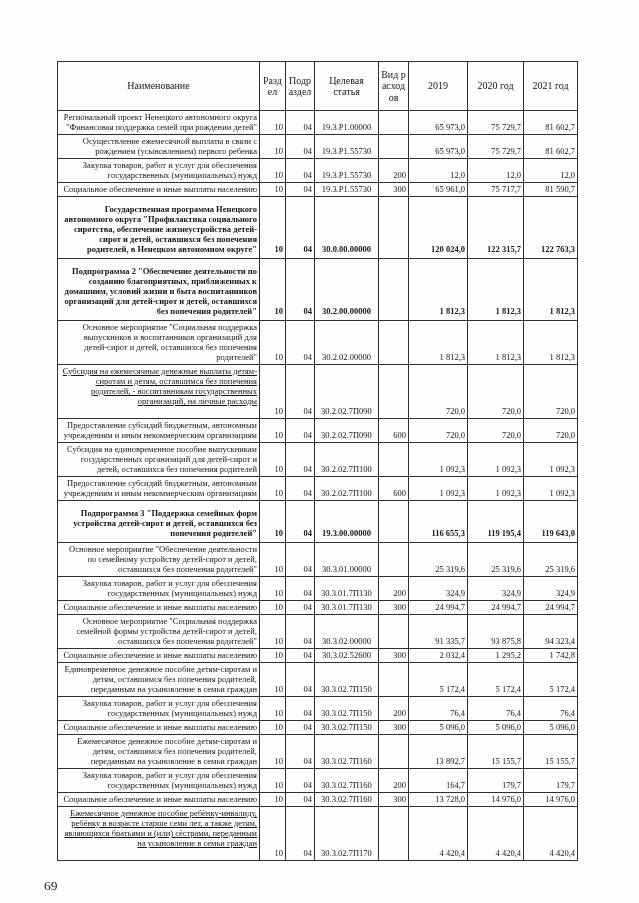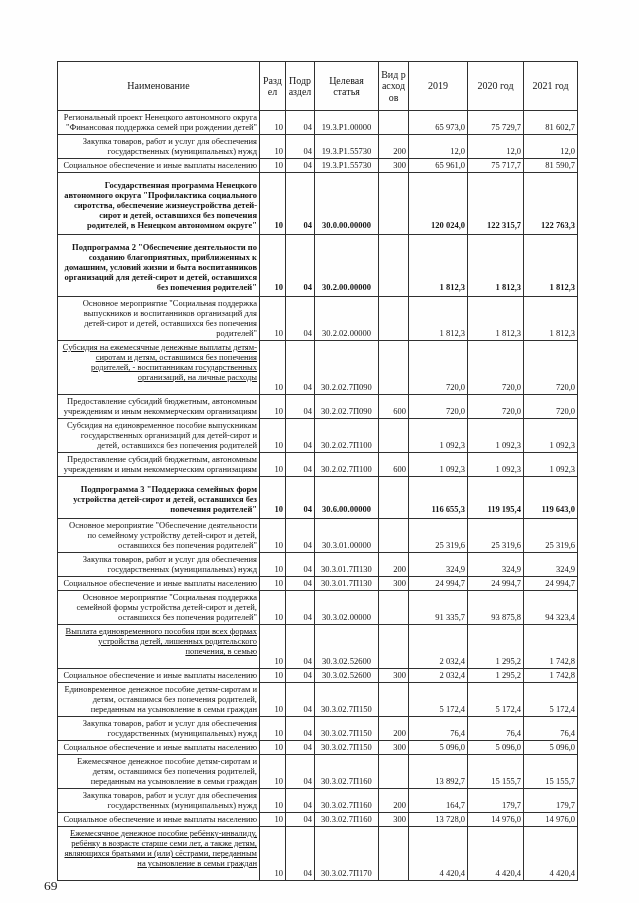--- a/index.html
+++ b/index.html
@@ -106,20 +106,30 @@
     <td class="name">Региональный проект Ненецкого автономного округа "Финансовая поддержка семей при рождении детей"</td>
     <td class="num">10</td>
     <td class="num">04</td>
     <td class="code">19.3.Р1.00000</td>
     <td class="num"></td>
     <td class="num">65 973,0</td>
     <td class="num">75 729,7</td>
     <td class="num">81 602,7</td>
   </tr>
         <tr>
+    <td class="name">Осуществление ежемесячной выплаты в связи с рождением (усыновлением) первого ребенка</td>
+    <td class="num">10</td>
+    <td class="num">04</td>
+    <td class="code">19.3.Р1.55730</td>
+    <td class="num"></td>
+    <td class="num">65 973,0</td>
+    <td class="num">75 729,7</td>
+    <td class="num">81 602,7</td>
+  </tr>
+        <tr>
     <td class="name">Закупка товаров, работ и услуг для обеспечения государственных (муниципальных) нужд</td>
     <td class="num">10</td>
     <td class="num">04</td>
     <td class="code">19.3.Р1.55730</td>
     <td class="num">200</td>
     <td class="num">12,0</td>
     <td class="num">12,0</td>
     <td class="num">12,0</td>
   </tr>
         <tr>
@@ -199,21 +209,21 @@
     <td class="code">30.2.02.7П100</td>
     <td class="num">600</td>
     <td class="num">1 092,3</td>
     <td class="num">1 092,3</td>
     <td class="num">1 092,3</td>
   </tr>
         <tr class="bold">
     <td class="name">Подпрограмма 3 "Поддержка семейных форм устройства детей-сирот и детей, оставшихся без попечения родителей"</td>
     <td class="num">10</td>
     <td class="num">04</td>
-    <td class="code">30.6.00.00000</td>
+    <td class="code">19.3.00.00000</td>
     <td class="num"></td>
     <td class="num">116 655,3</td>
     <td class="num">119 195,4</td>
     <td class="num">119 643,0</td>
   </tr>
         <tr>
     <td class="name">Основное мероприятие "Обеспечение деятельности по семейному устройству детей-сирот и детей, оставшихся без попечения родителей"</td>
     <td class="num">10</td>
     <td class="num">04</td>
     <td class="code">30.3.01.00000</td>
@@ -245,30 +255,20 @@
         <tr>
     <td class="name">Основное мероприятие "Социальная поддержка семейной формы устройства детей-сирот и детей, оставшихся без попечения родителей"</td>
     <td class="num">10</td>
     <td class="num">04</td>
     <td class="code">30.3.02.00000</td>
     <td class="num"></td>
     <td class="num">91 335,7</td>
     <td class="num">93 875,8</td>
     <td class="num">94 323,4</td>
   </tr>
-        <tr class="tall">
-    <td class="name">Выплата единовременного пособия при всех формах устройства детей, лишенных родительского попечения, в семью</td>
-    <td class="num">10</td>
-    <td class="num">04</td>
-    <td class="code">30.3.02.52600</td>
-    <td class="num"></td>
-    <td class="num">2 032,4</td>
-    <td class="num">1 295,2</td>
-    <td class="num">1 742,8</td>
-  </tr>
         <tr>
     <td class="name">Социальное обеспечение и иные выплаты населению</td>
     <td class="num">10</td>
     <td class="num">04</td>
     <td class="code">30.3.02.52600</td>
     <td class="num">300</td>
     <td class="num">2 032,4</td>
     <td class="num">1 295,2</td>
     <td class="num">1 742,8</td>
   </tr>

